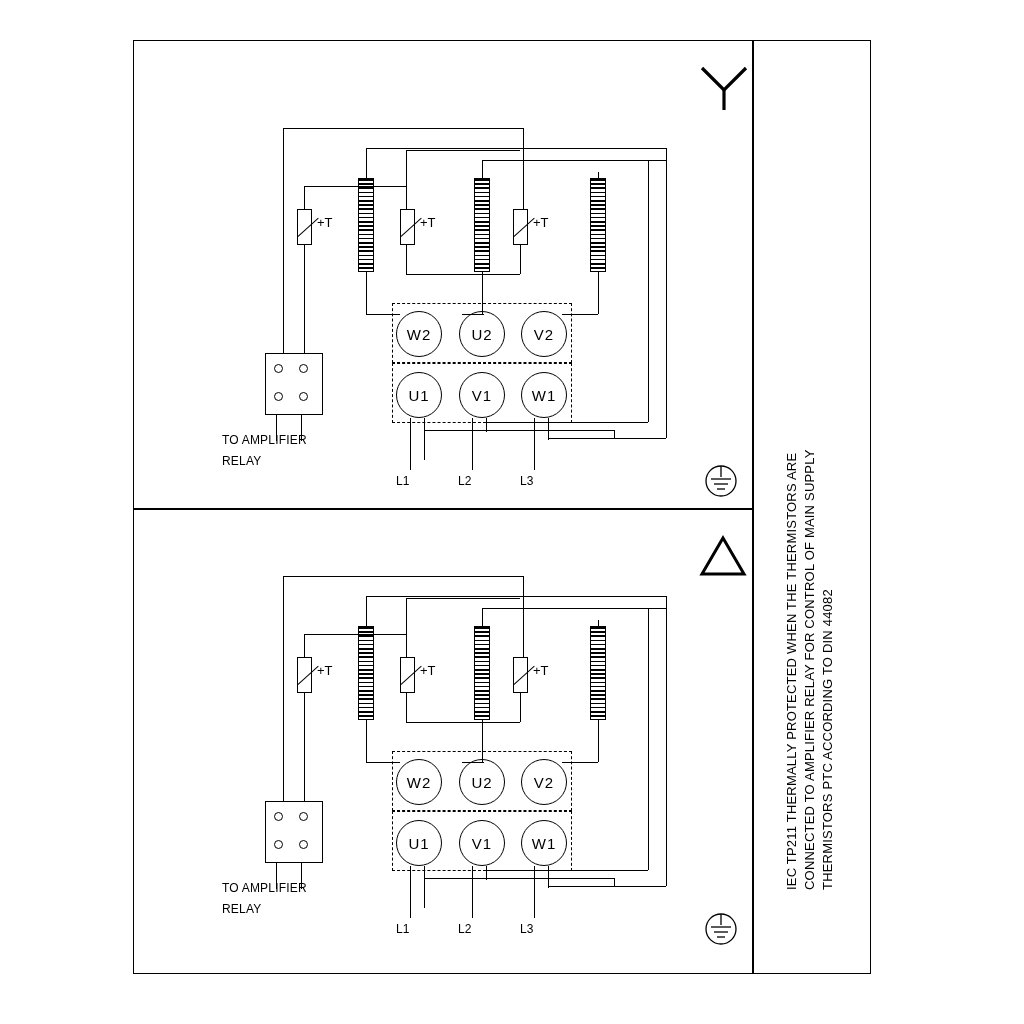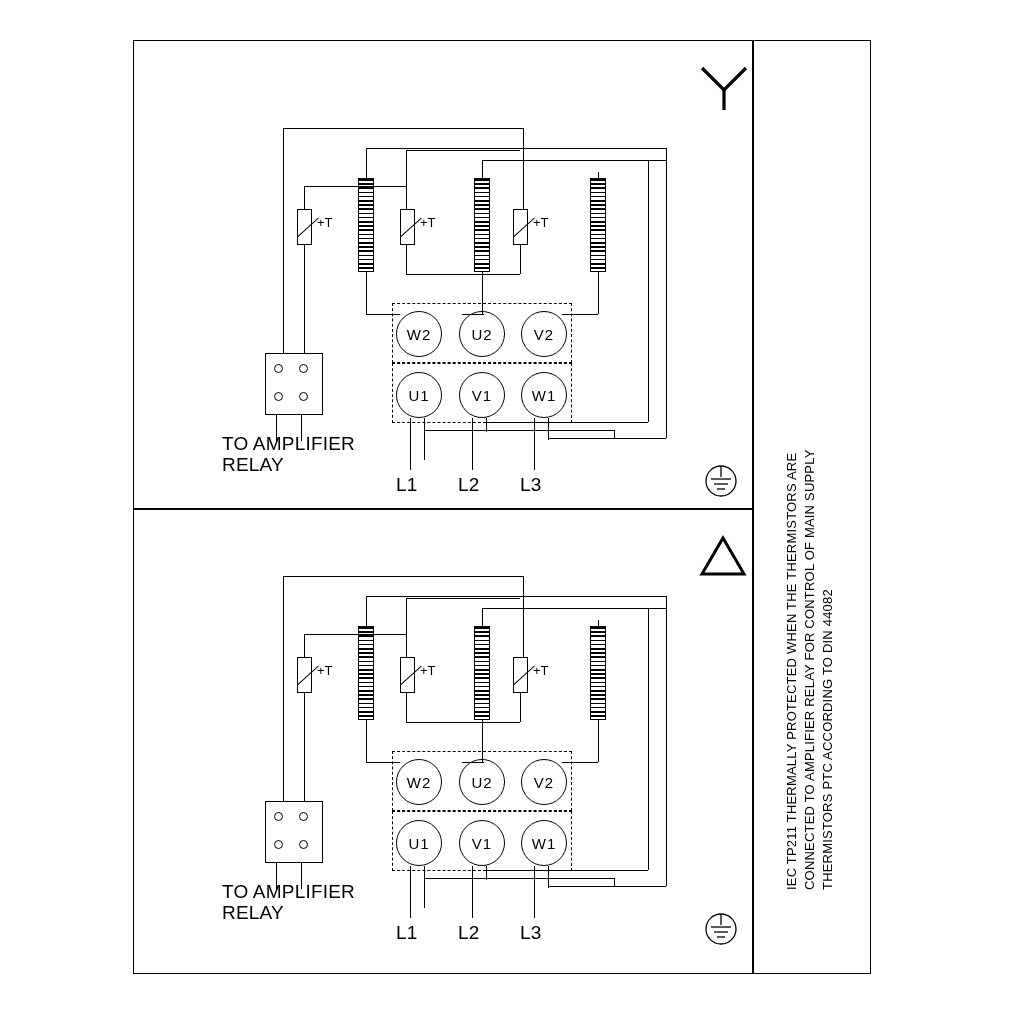--- a/index.html
+++ b/index.html
@@ -37,21 +37,21 @@
     background: #000;
     height: 1px;
   }
   .wire-v {
     position: absolute;
     background: #000;
     width: 1px;
   }
   .label {
     position: absolute;
-    font-size: 19px;
+    font-size: 12px;
     color: #000;
     white-space: nowrap;
     letter-spacing: 0.2px;
   }
   .terminal {
     position: absolute;
     border: 1.3px solid #000;
     border-radius: 50%;
     box-sizing: border-box;
     display: flex;

